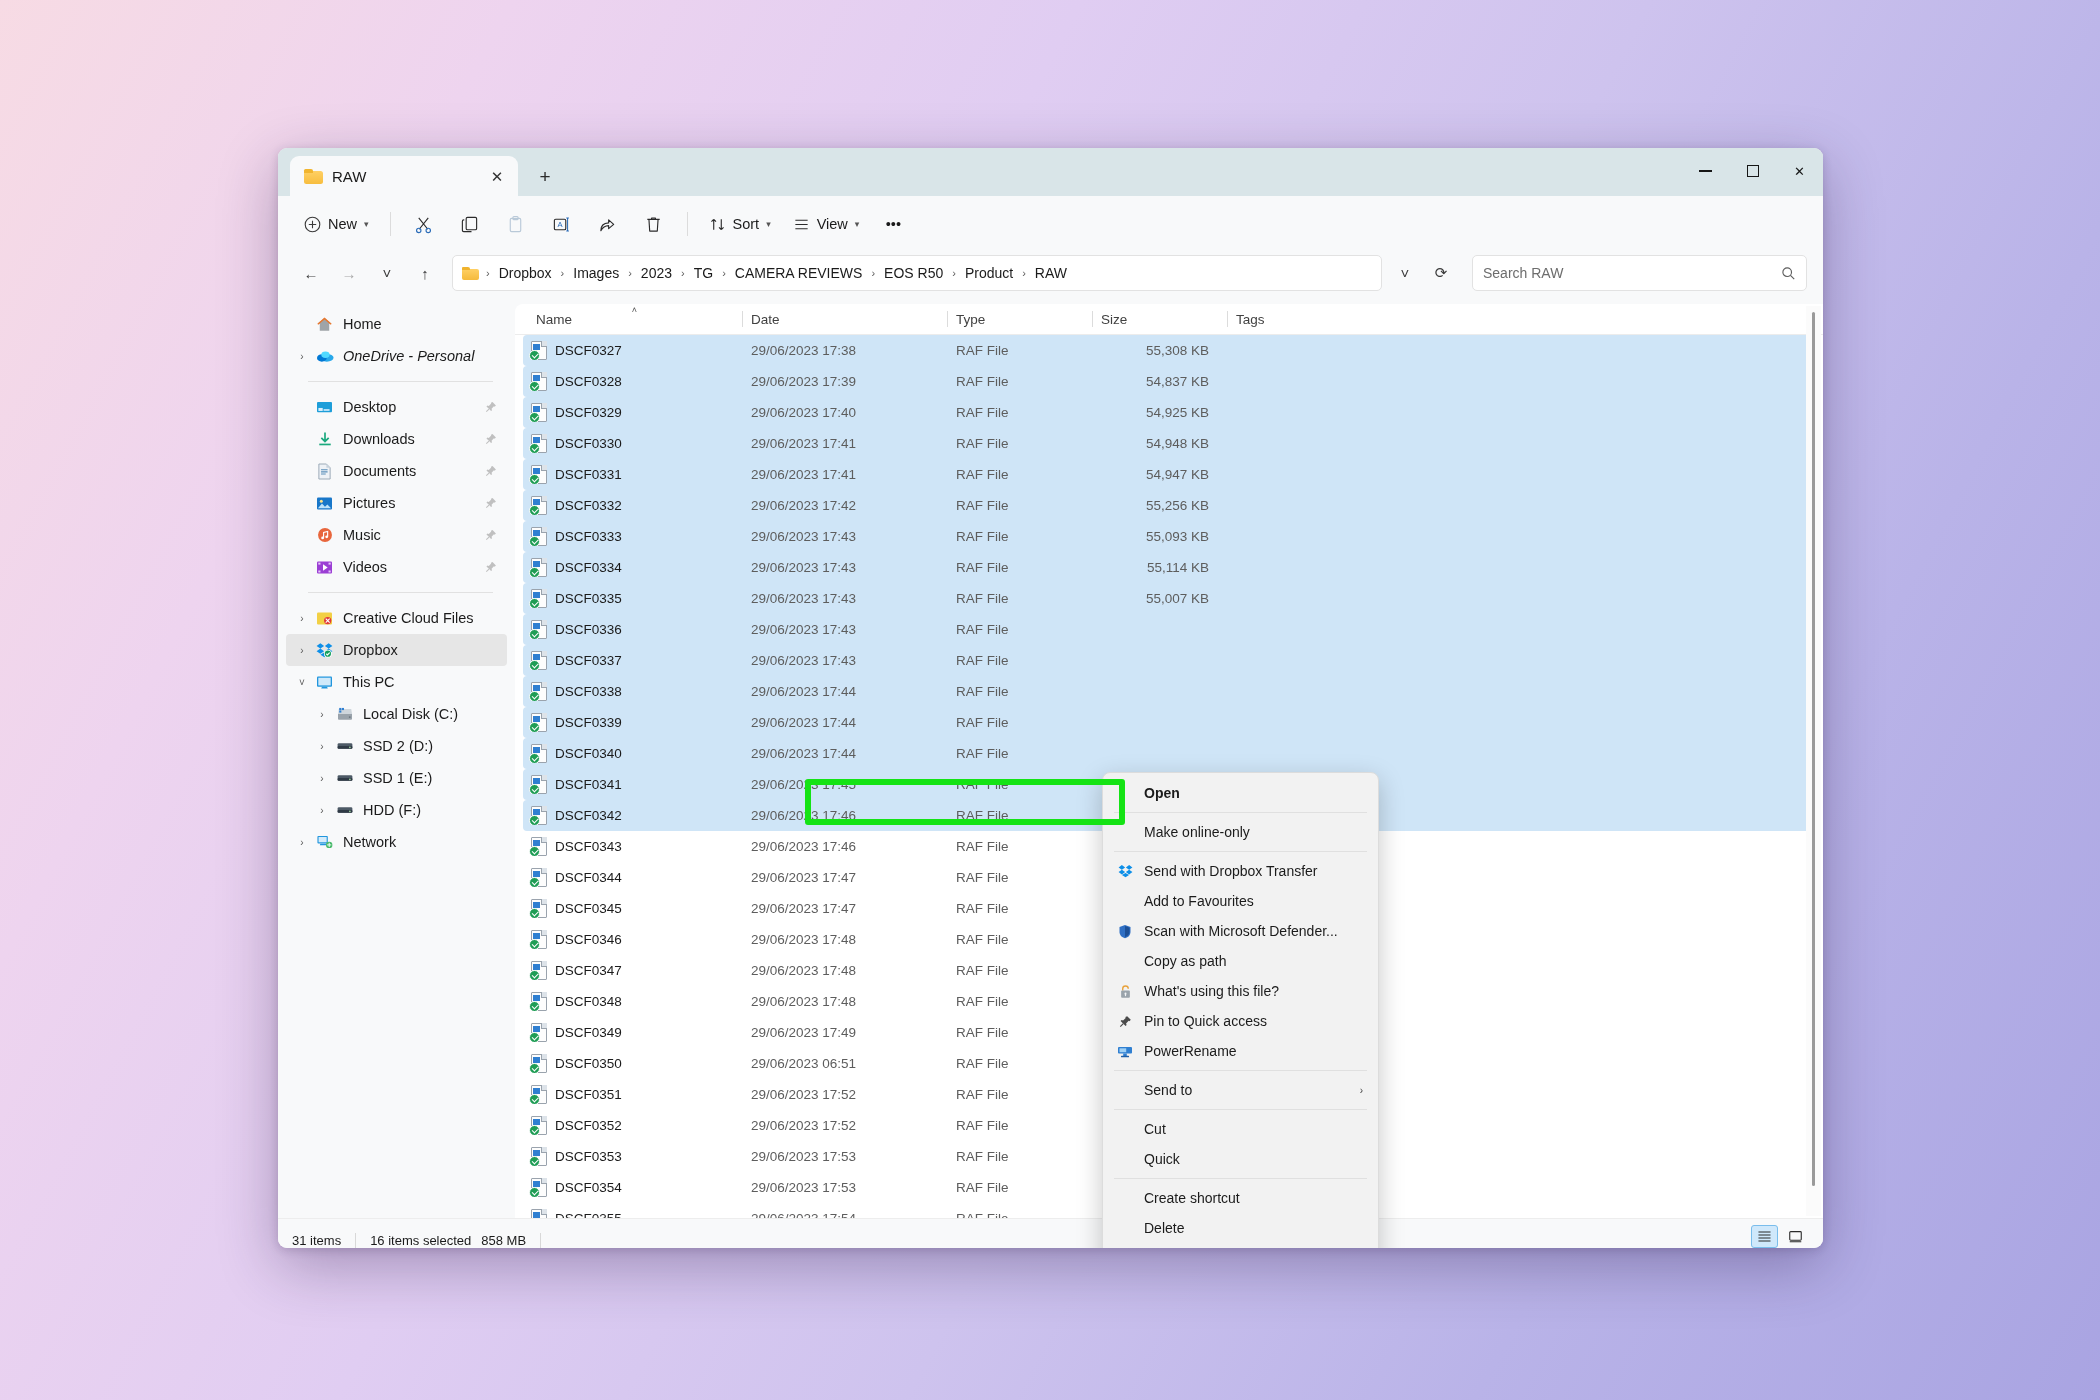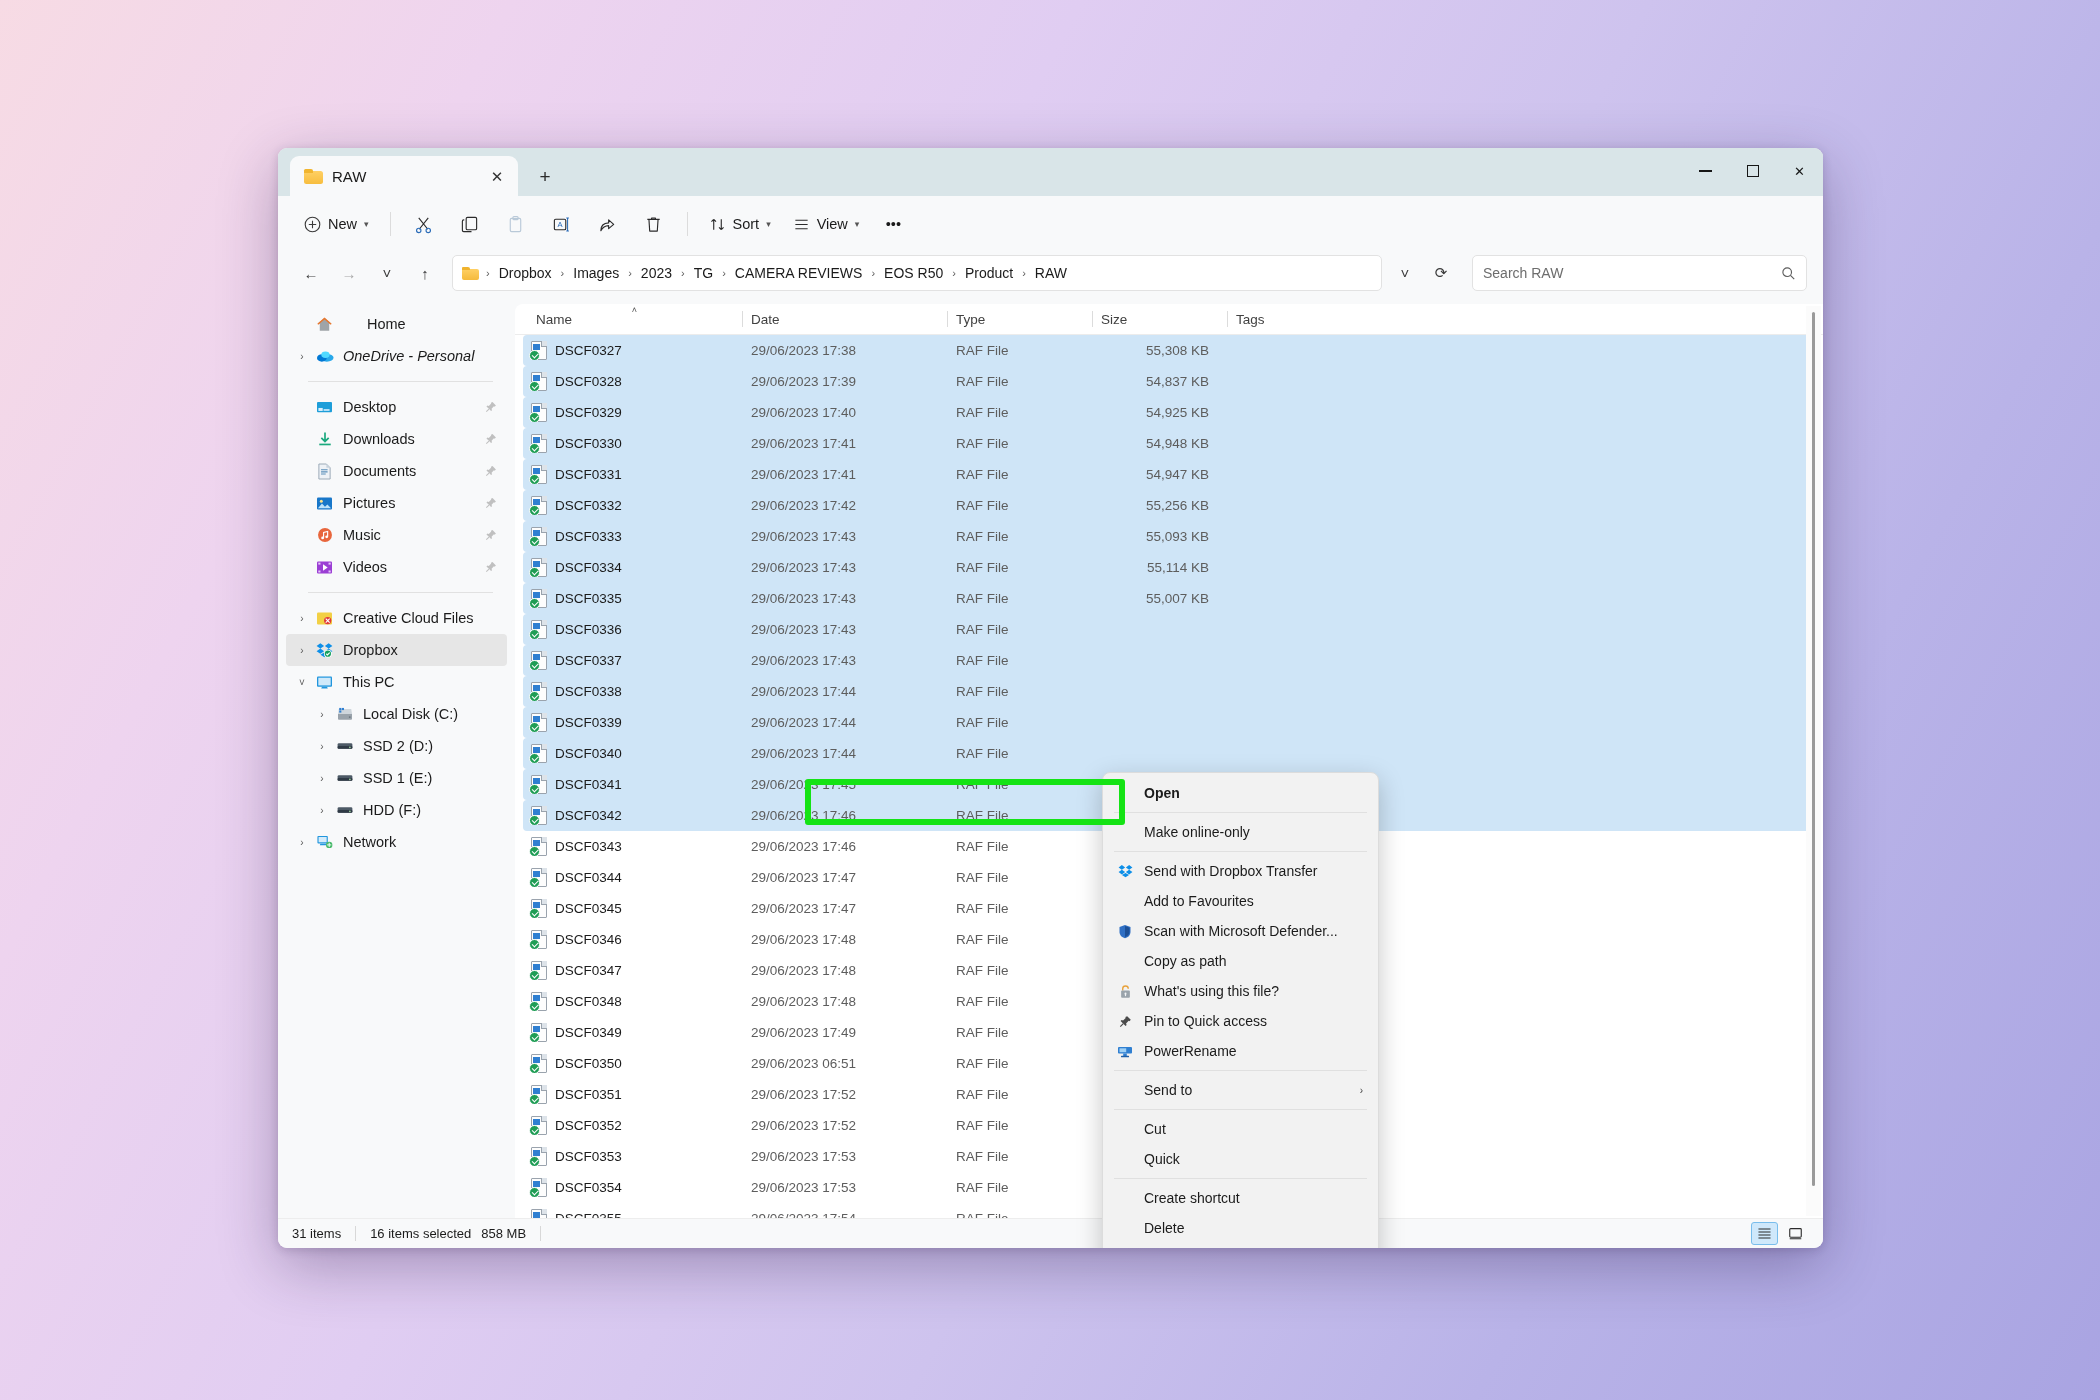--- a/index.html
+++ b/index.html
@@ -193,21 +193,21 @@
 
   
   .vscroll {
     position: absolute; right: 2px; top: 2px; bottom: 2px; width: 15px;
     background: #fbfbfb; display: flex; justify-content: center;
   }
   .vthumb { width: 3px; background: #9a9a9a; border-radius: 2px; margin: 6px 0; height: 96%; }
 
   
   .statusbar {
-    height: 30px; background: #f8f9fa; display: flex; align-items: center;
+    height: 30px; background: #f8f9fa; display: flex; align-items: flex-end;
     padding: 0 14px; font-size: 13px; color: #1b1b1b; flex: none;
     border-top: 1px solid #ededed; gap: 0;
   }
   .sb-sep { width: 1px; height: 15px; background: #d8d8d8; margin: 0 14px; }
   .sb-right { margin-left: auto; display: flex; gap: 4px; align-items: center; }
   .viewtoggle {
     width: 27px; height: 23px; display: flex; align-items: center; justify-content: center;
     border-radius: 3px;
   }
   .viewtoggle.active { background: #cfe8fb; border: 1px solid #79bdec; }
@@ -391,21 +391,21 @@
   <div class="wbody">
     <div class="sidebar" id="sidebar">
         <div class="nav-item">
           <span class="nav-twisty"></span>
           <span class="nav-ico">
             <svg width="17" height="17" viewBox="0 0 18 18">
               <path d="M9 2.2L2 8h2v7.6h10V8h2z" fill="#9fa4a8"></path>
               <path d="M9 1.6L1.4 8.2l1 1.1L9 3.6l6.6 5.7 1-1.1z" fill="#e8762c"></path>
             </svg>
           </span>
-          <span class="nav-label" style="padding-left: 6px; margin-left: 24px;">Home</span>
+          <span class="nav-label" style="padding-left: 6px;">Home</span>
         </div>
         <div class="nav-item">
           <span class="nav-twisty">›</span>
           <span class="nav-ico">
             <svg width="18" height="14" viewBox="0 0 20 14">
               <ellipse cx="12" cy="9" rx="7.5" ry="4.3" fill="#28a8ea"></ellipse>
               <ellipse cx="6.5" cy="9.2" rx="5.4" ry="4.1" fill="#0078d4"></ellipse>
               <ellipse cx="10.5" cy="5.6" rx="4.6" ry="3.5" fill="#50d9ff"></ellipse>
             </svg>
           </span>

